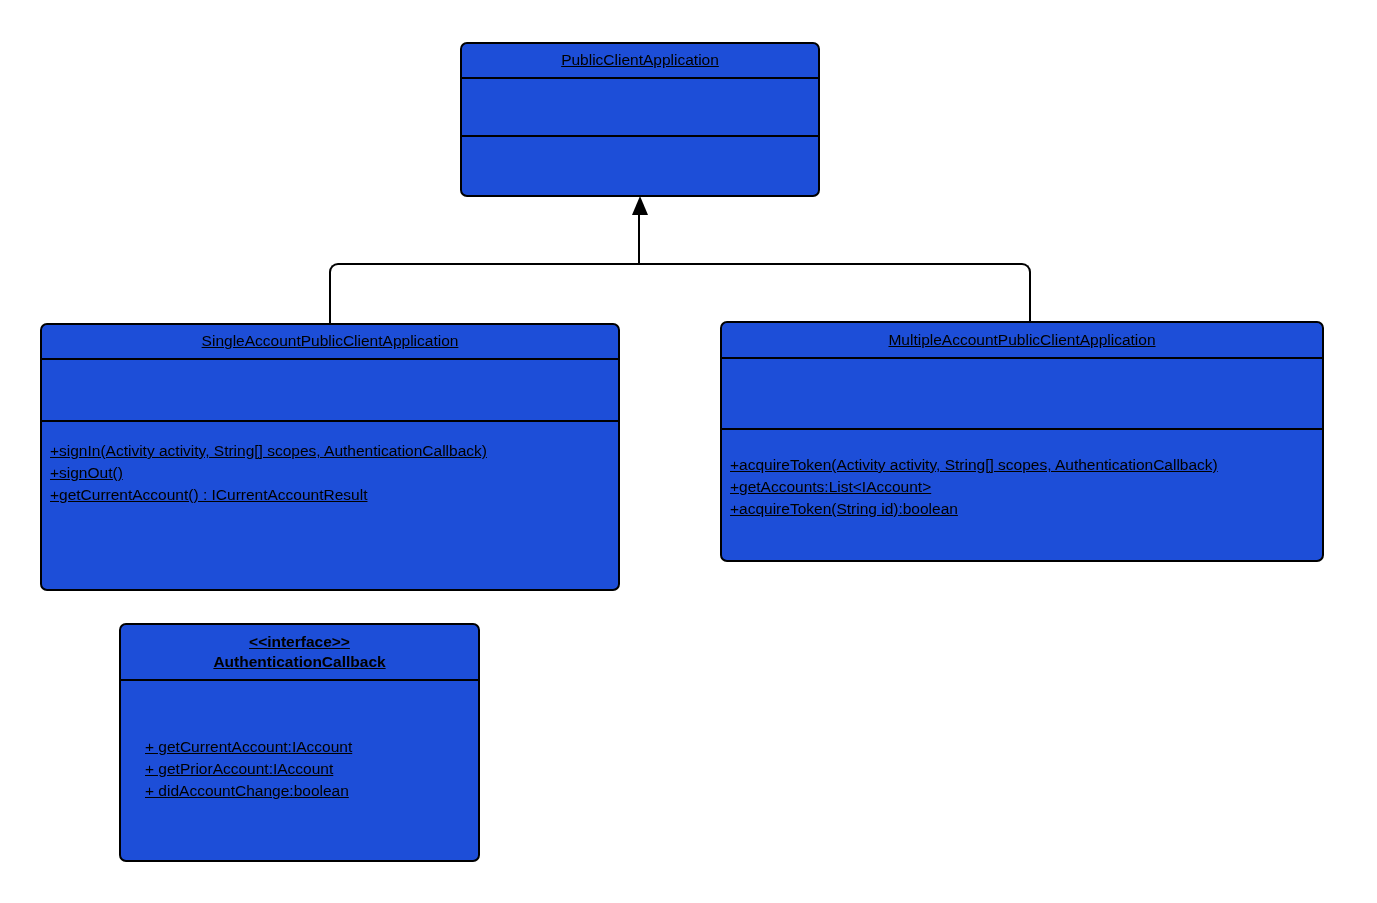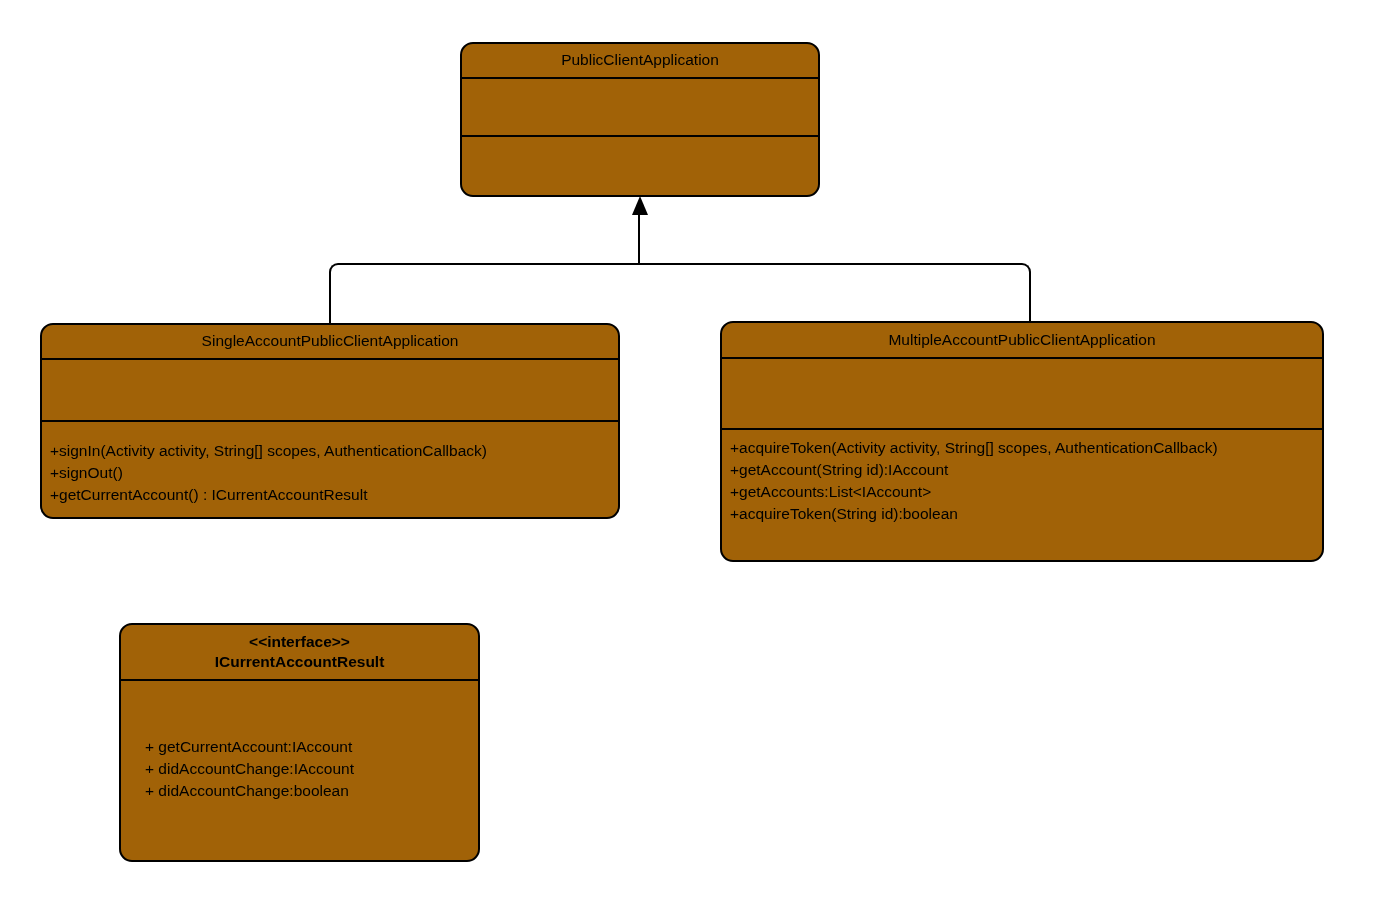--- a/index.html
+++ b/index.html
@@ -17,23 +17,24 @@
     width: 1377px;
     height: 903px;
     background: #ffffff;
     overflow: hidden;
   }
 
   
   .uml-box {
     position: absolute;
     box-sizing: border-box;
-    background: #a16207;
+    background: #1d4ed8;
     border: 2px solid #000000;
-    border-radius: 13px;
+    border-radius: 7px;
+    text-decoration: underline;
   }
   .uml-header {
     box-sizing: border-box;
     width: 100%;
     text-align: center;
     font-size: 15.5px;
     line-height: 1.32;
     color: #000000;
     border-bottom: 2px solid #000000;
     display: flex;
@@ -113,50 +114,49 @@
   <div class="conn-seg" style="left:338px; top:263px; width:684px; height:2px;"></div>
 
   <div class="conn-corner corner-tl" style="left:329px; top:263px; width:11px; height:11px;"></div>
 
   <div class="conn-seg" style="left:329px; top:272px; width:2px; height:52px;"></div>
 
   <div class="conn-corner corner-tr" style="left:1020px; top:263px; width:11px; height:11px;"></div>
 
   <div class="conn-seg" style="left:1029px; top:272px; width:2px; height:51px;"></div>
 
-  <div class="uml-box" style="left:40px; top:323px; width:580px; height:196px;">
+  <div class="uml-box" style="left:40px; top:323px; width:580px; height:268px;">
     <div class="uml-header" style="height:35px;">
       <span>SingleAccountPublicClientApplication</span>
     </div>
     <div class="uml-attrs" style="height:62px;"></div>
     <div class="uml-methods" style="height:119px; padding-top:18px;">
       <div class="uml-line">+signIn(Activity activity, String[] scopes, AuthenticationCallback)</div>
       <div class="uml-line">+signOut()</div>
       <div class="uml-line">+getCurrentAccount() : ICurrentAccountResult</div>
     </div>
   </div>
 
   <div class="uml-box" style="left:720px; top:321px; width:604px; height:241px;">
     <div class="uml-header" style="height:36px;">
       <span>MultipleAccountPublicClientApplication</span>
     </div>
     <div class="uml-attrs" style="height:71px;"></div>
-    <div class="uml-methods" style="height:132px; padding-top:7px;">
+    <div class="uml-methods" style="height:132px; padding-top:24px;">
       <div class="uml-line">+acquireToken(Activity activity, String[] scopes, AuthenticationCallback)</div>
-      <div class="uml-line">+getAccount(String id):IAccount</div>
       <div class="uml-line">+getAccounts:List&lt;IAccount&gt;</div>
       <div class="uml-line">+acquireToken(String id):boolean</div>
     </div>
   </div>
 
   <div class="uml-box" style="left:119px; top:623px; width:361px; height:239px;">
     <div class="uml-header bold" style="height:56px;text-align:center;">
       <span>&lt;&lt;interface&gt;&gt;</span>
-      <span>ICurrentAccountResult</span>
+      <span>AuthenticationCallback</span>
     </div>
     <div class="uml-methods" style="height:183px; padding-top:55px; padding-left:24px;">
       <div class="uml-line">+ getCurrentAccount:IAccount</div>
-      <div class="uml-line">+ didAccountChange:IAccount</div>
+      <div class="uml-line">+ getPriorAccount:IAccount</div>
       <div class="uml-line">+ didAccountChange:boolean</div>
     </div>
   </div>
 
 </div>
 
 </body></html>

